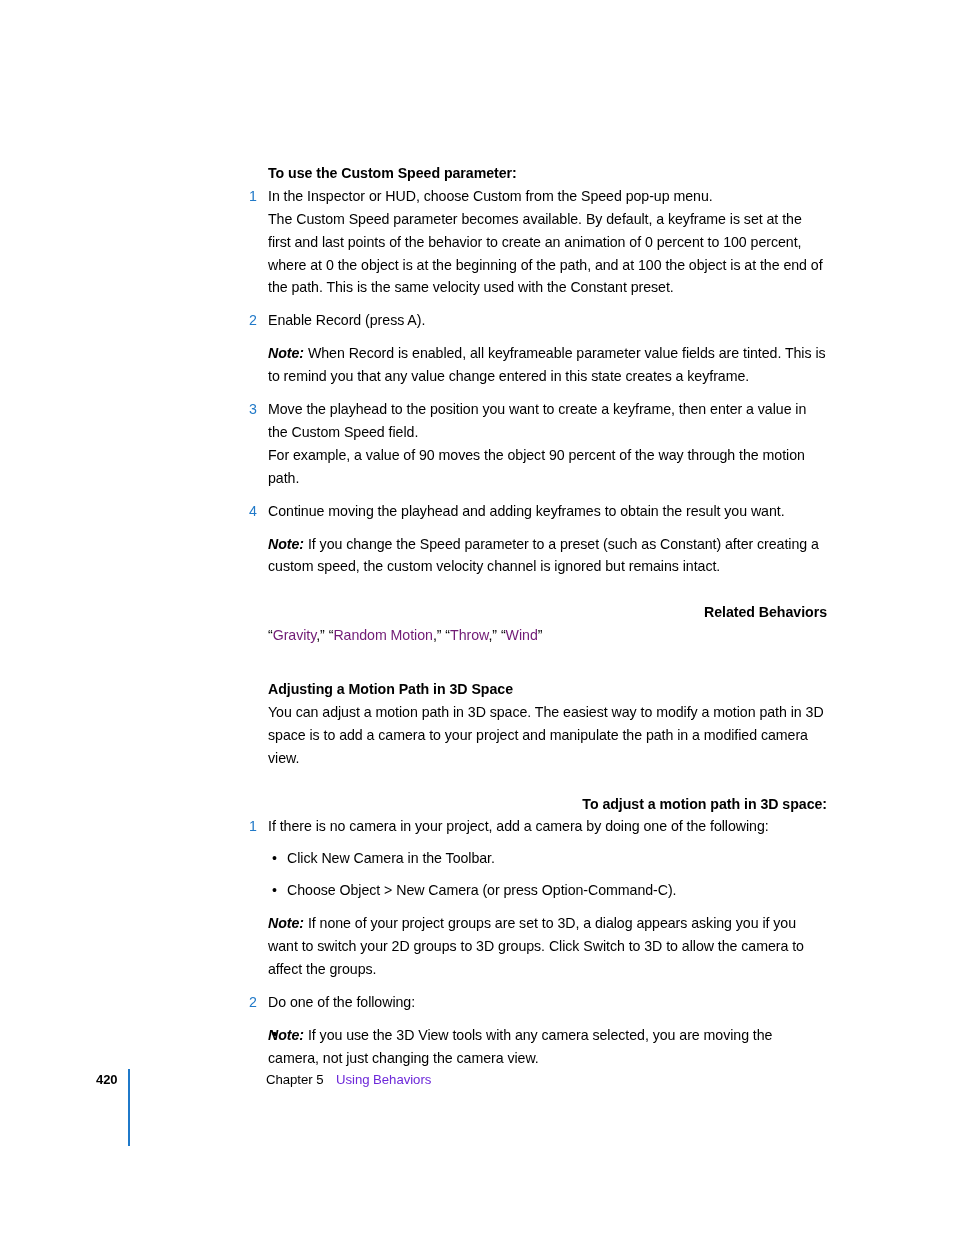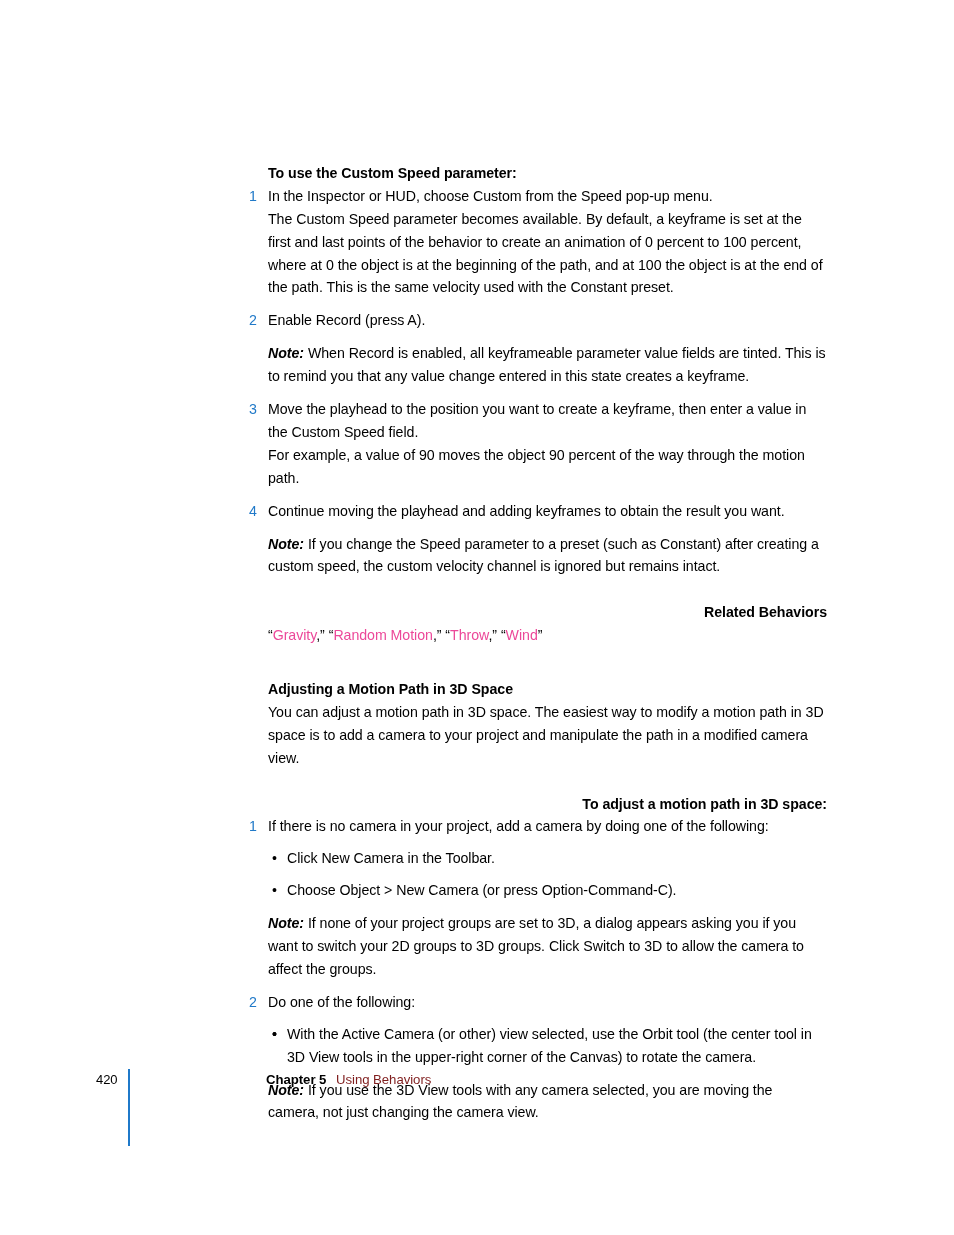--- a/index.html
+++ b/index.html
@@ -101,52 +101,52 @@
     margin-top: 10px;
     letter-spacing: -0.05px;
   }
   .note-label {
     font-weight: bold;
     font-style: italic;
     text-align: center;
   }
 
   
-  .xref { color: #ec4899; }
+  .xref { color: #701a75; }
   .xref-punct { color: #000000; }
   .folio {
     position: absolute;
     left: 96px;
     top: 1072px;
     font-size: 13px;
-    font-weight: normal;
+    font-weight: bold;
     letter-spacing: -0.1px;
   }
   .footer-rule {
     position: absolute;
     left: 128px;
     top: 1069px;
     width: 1.6px;
     height: 77px;
     background: #1f79c9;
   }
   .footer-chapter {
     position: absolute;
     left: 266px;
     top: 1072px;
     font-size: 13.2px;
-    font-weight: bold;
+    font-weight: normal;
     letter-spacing: -0.05px;
   }
   .footer-title {
     position: absolute;
     left: 336px;
     top: 1072px;
     font-size: 13.2px;
-    color: #7f1d1d;
+    color: #6d28d9;
     letter-spacing: -0.05px;
   }
 </style>
 </head>
 <body>
 
 <div class="page">
 
   <div class="content">
 
@@ -220,21 +220,20 @@
     <div class="step gap">
       <span class="step-num">2</span>
       <span>Do one of the following:</span>
     </div>
 
     <div class="bullet gap">
       <span class="bullet-dot">•</span>
     </div>
     <div class="bullet tightgap">
       <span class="bullet-dot">•</span>
-      <span>With the Active Camera (or other) view selected, use the Orbit tool (the center tool in 3D View tools in the upper-right corner of the Canvas) to rotate the camera.</span>
     </div>
 
     <div class="note">
       <span class="note-label">Note:</span>
       <span>If you use the 3D View tools with any camera selected, you are moving the camera, not just changing the camera view.</span>
     </div>
 
   </div>
 
   <div class="folio">420</div>

